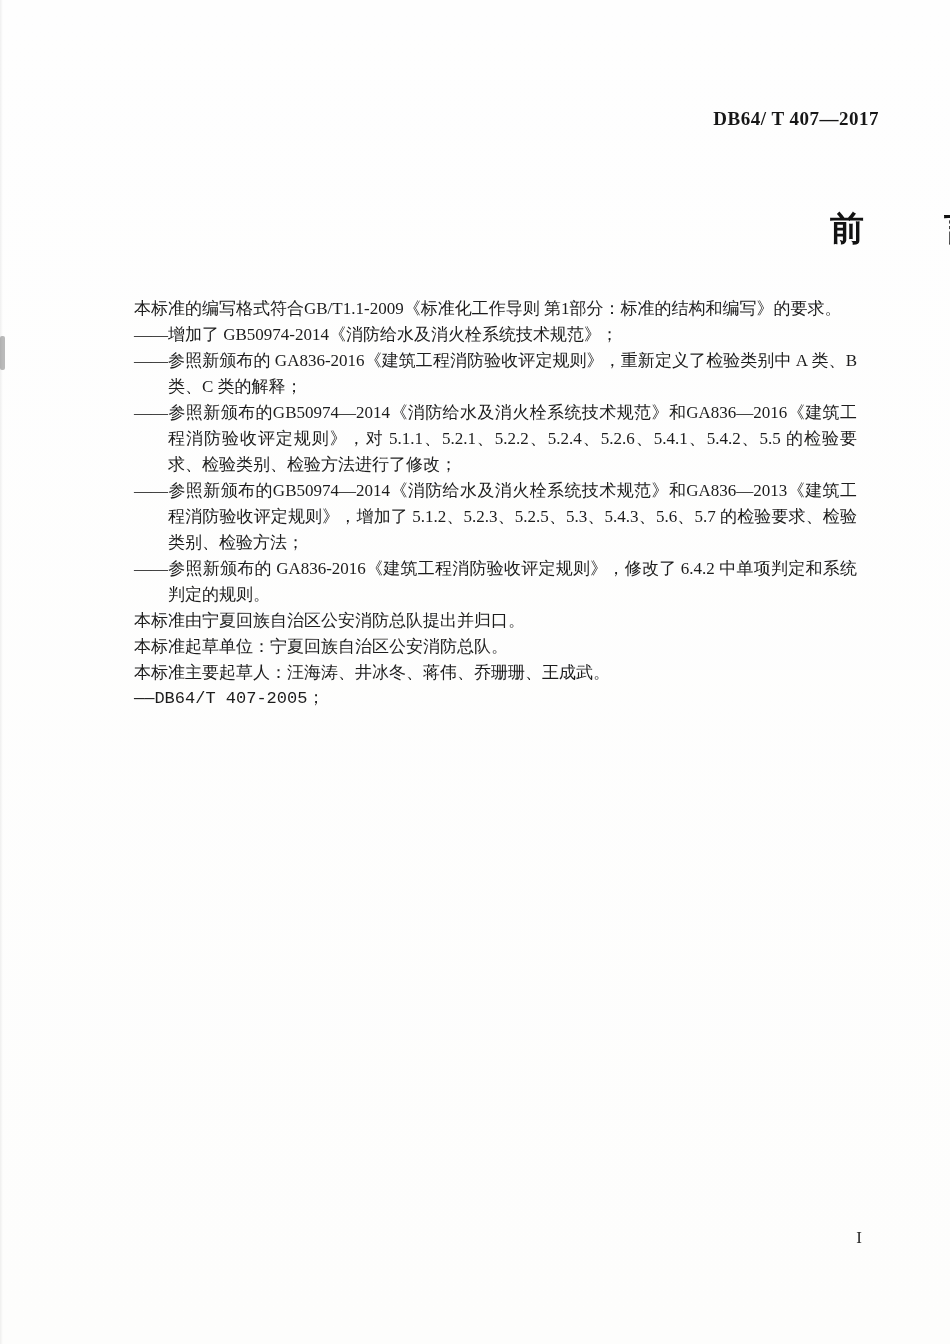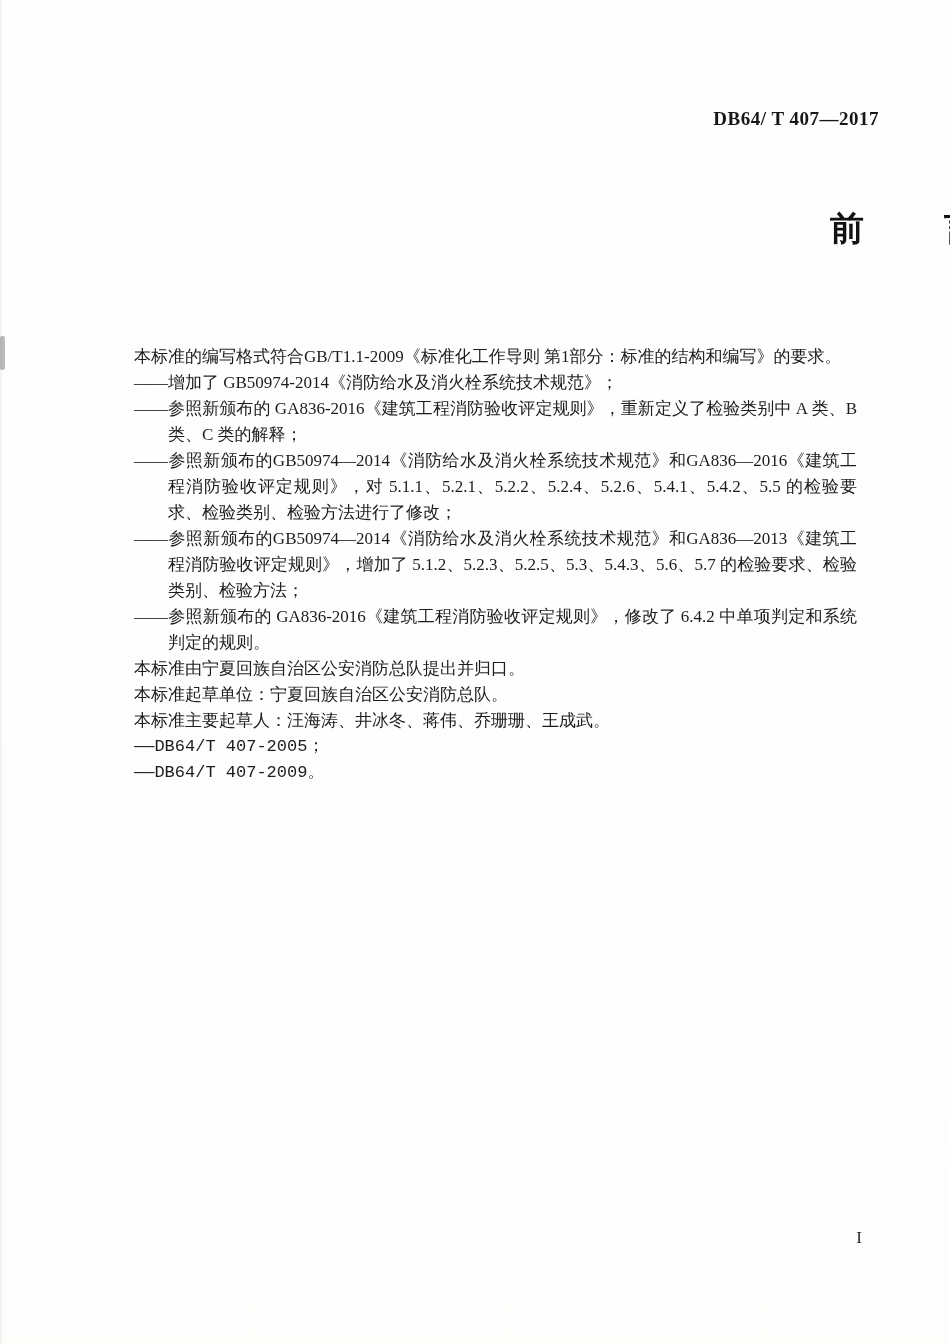--- a/index.html
+++ b/index.html
@@ -40,21 +40,20 @@
     margin: 8px;
   }
   .doc-body {
     position: absolute;
     top: 296px;
     left: 100px;
     width: 757px;
     font-size: 17px;
     line-height: 26px;
     text-align: justify;
-    margin-top: 48px;
   }
   .para {
     margin: 0;
   }
   .para.indent {
     text-indent: 2em;
   }
   .para.dash {
     padding-left: 4em;
     text-indent: -2em;
@@ -103,17 +102,16 @@
       <p class="para indent">本标准的编写格式符合GB/T1.1-2009《标准化工作导则 第1部分：标准的结构和编写》的要求。</p>
       <p class="para dash">——增加了 GB50974-2014《消防给水及消火栓系统技术规范》；</p>
       <p class="para dash">——参照新颁布的 GA836-2016《建筑工程消防验收评定规则》，重新定义了检验类别中 A 类、B 类、C 类的解释；</p>
       <p class="para dash">——参照新颁布的GB50974—2014《消防给水及消火栓系统技术规范》和GA836—2016《建筑工程消防验收评定规则》，对 5.1.1、5.2.1、5.2.2、5.2.4、5.2.6、5.4.1、5.4.2、5.5 的检验要求、检验类别、检验方法进行了修改；</p>
       <p class="para dash">——参照新颁布的GB50974—2014《消防给水及消火栓系统技术规范》和GA836—2013《建筑工程消防验收评定规则》，增加了 5.1.2、5.2.3、5.2.5、5.3、5.4.3、5.6、5.7 的检验要求、检验类别、检验方法；</p>
       <p class="para dash">——参照新颁布的 GA836-2016《建筑工程消防验收评定规则》，修改了 6.4.2 中单项判定和系统判定的规则。</p>
       <p class="para indent">本标准由宁夏回族自治区公安消防总队提出并归口。</p>
       <p class="para indent">本标准起草单位：宁夏回族自治区公安消防总队。</p>
       <p class="para indent">本标准主要起草人：汪海涛、井冰冬、蒋伟、乔珊珊、王成武。</p>
       <p class="para dash-plain">——DB64/T 407-2005；</p>
-      <p class="para dash-plain">——DB64/T 407-2009。</p>
     </div>
 
   <div class="page-number">I</div>
 </div>
 
 </body></html>

